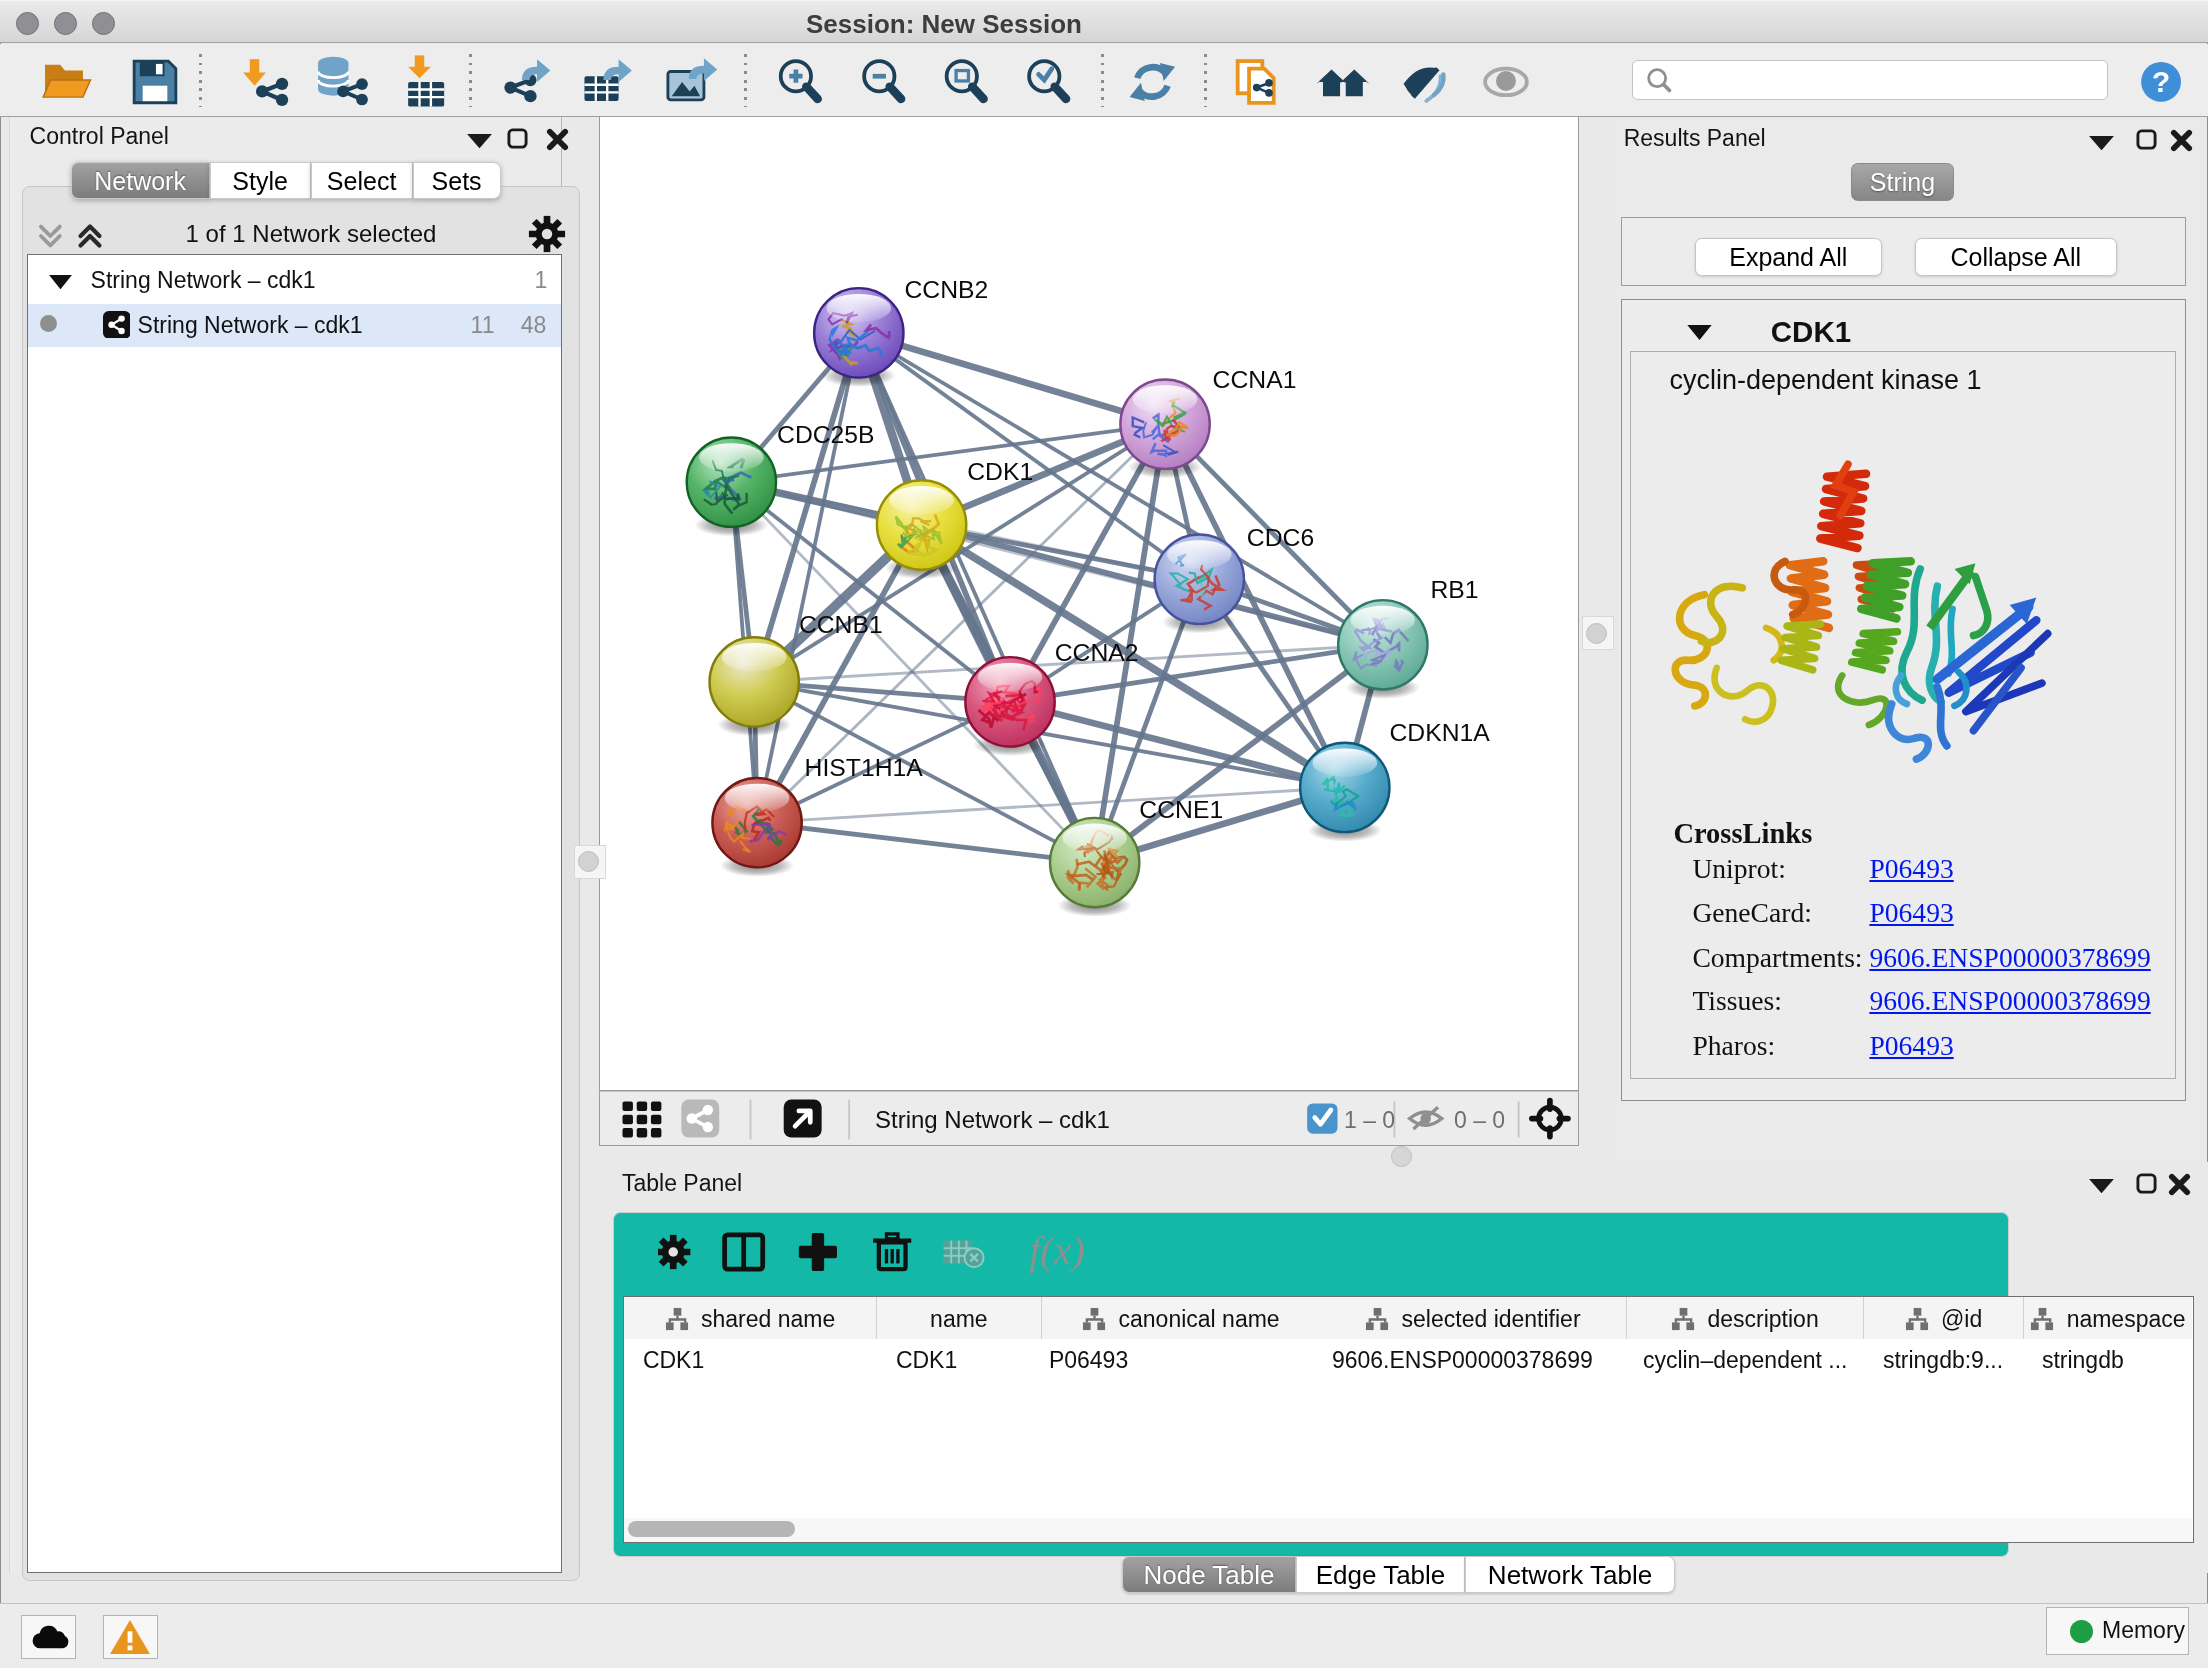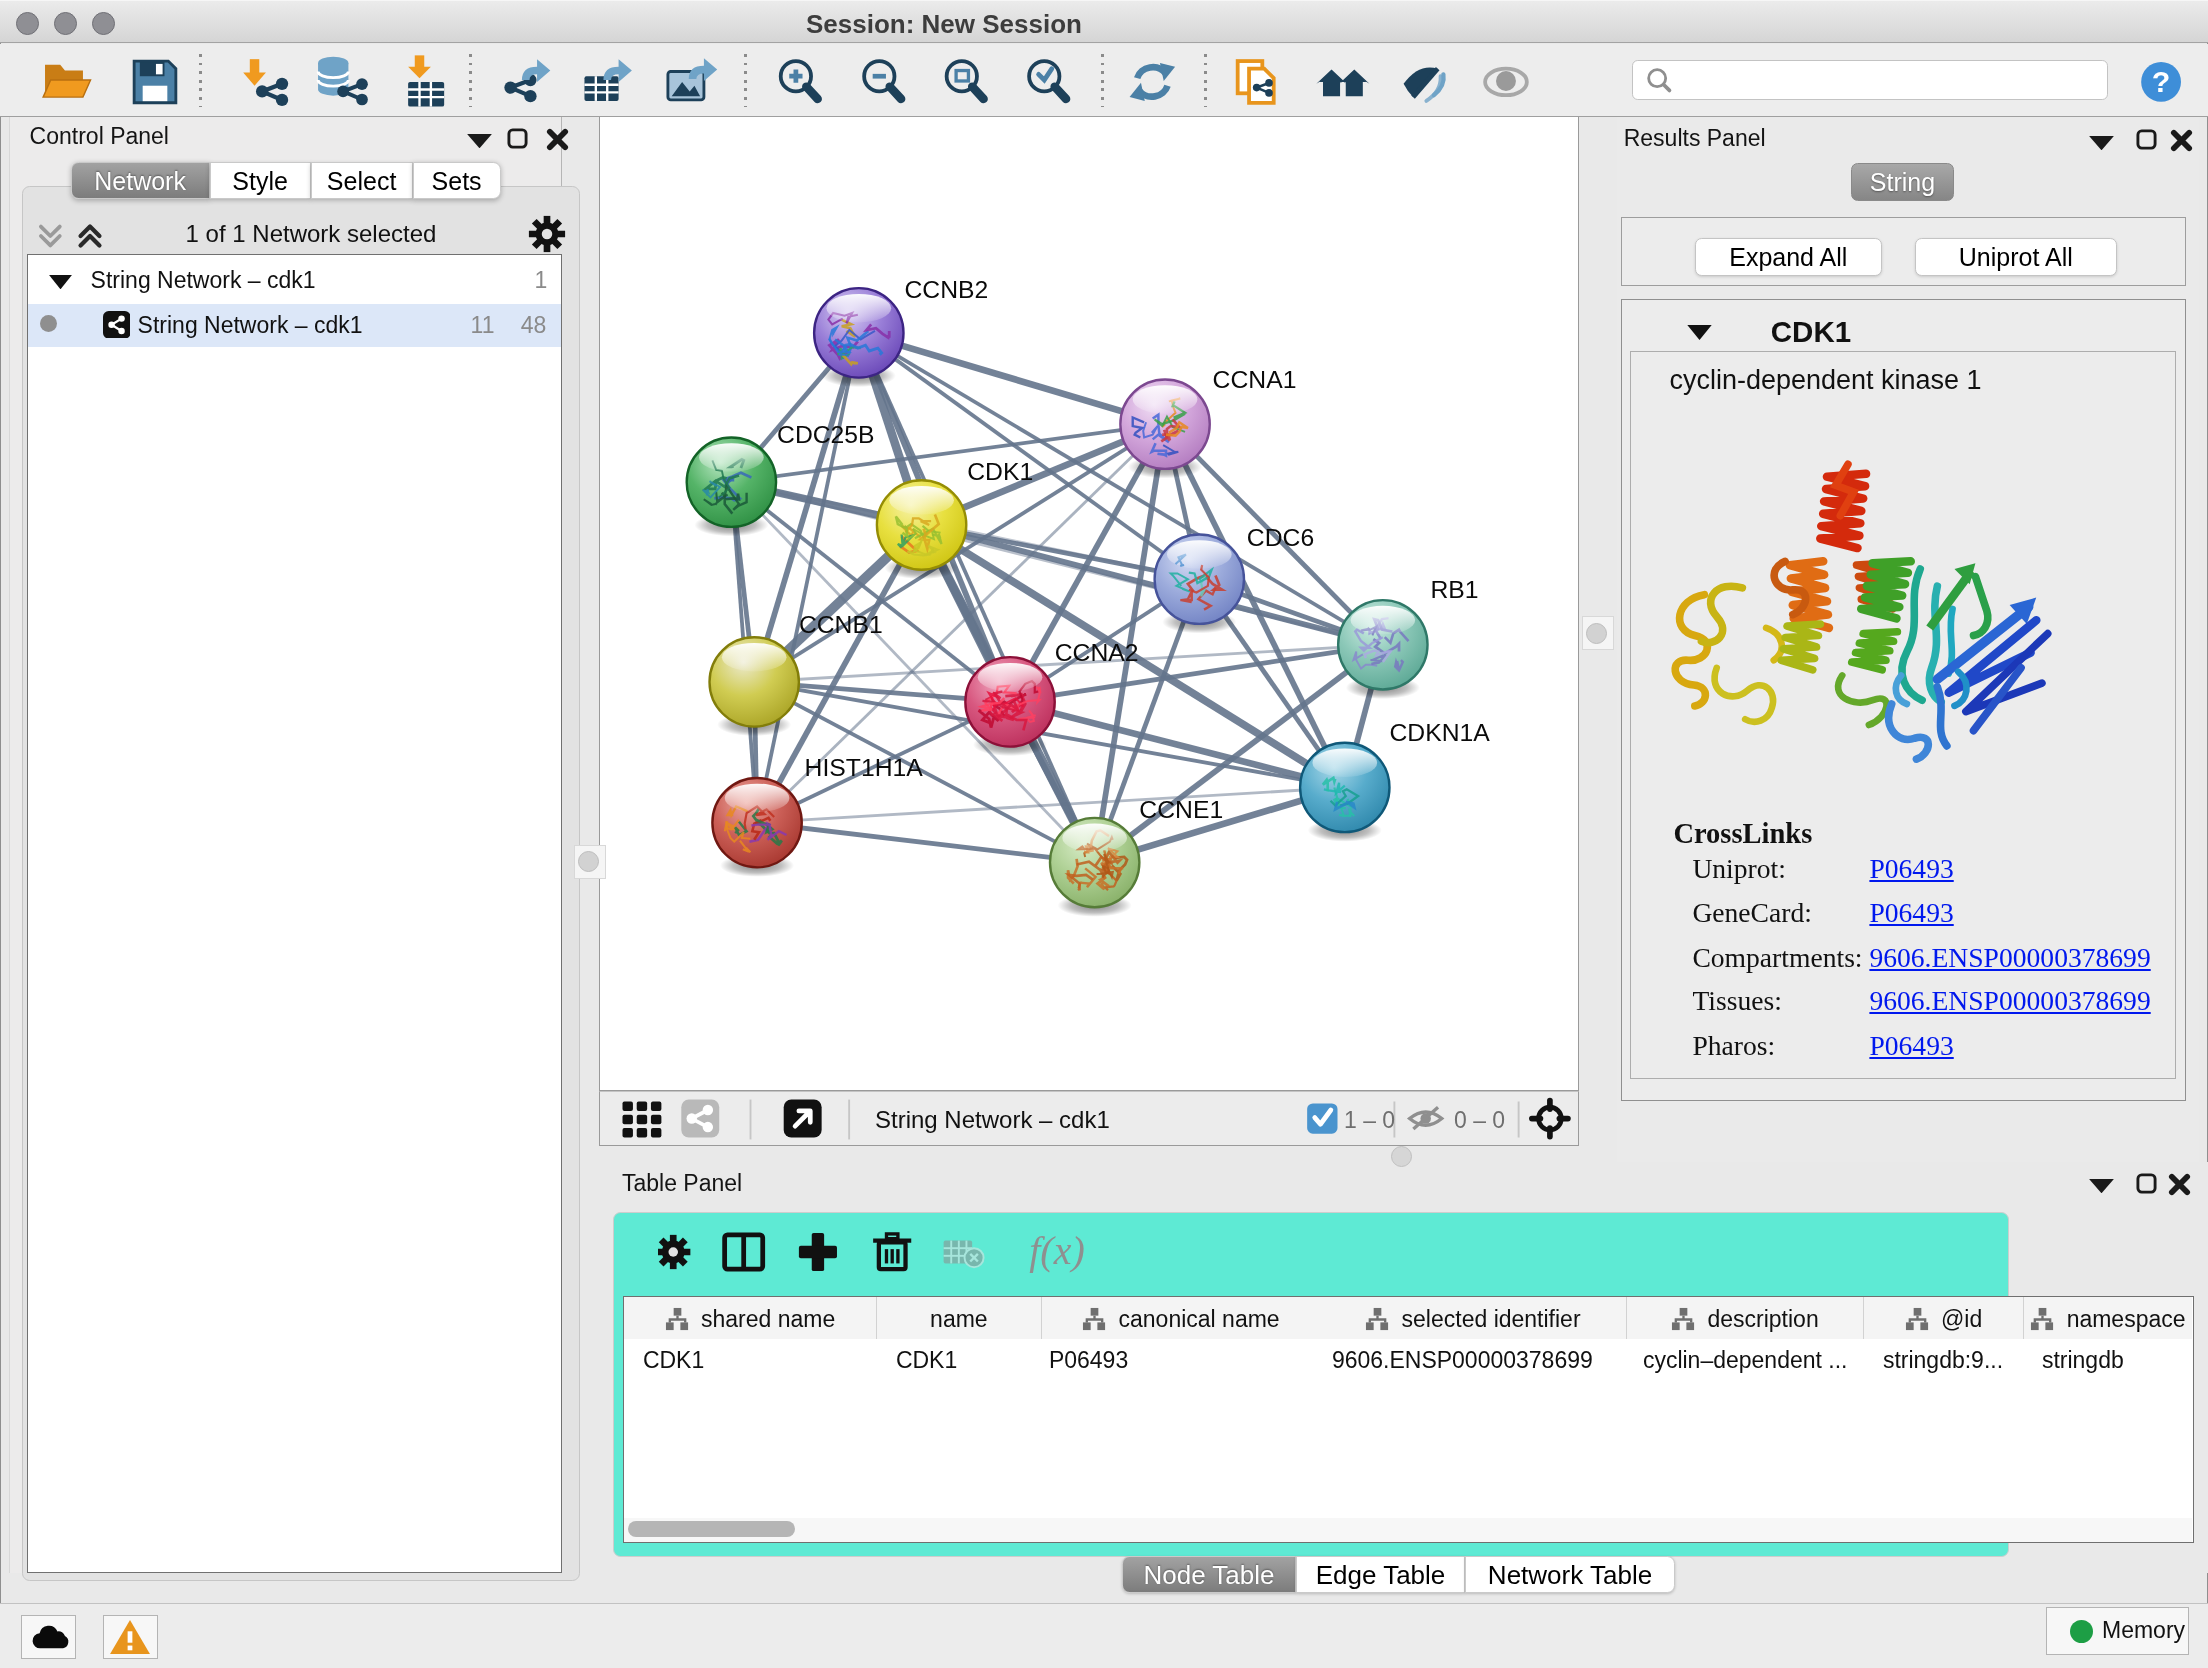--- a/index.html
+++ b/index.html
@@ -63,21 +63,21 @@
 #rp-sect { position:absolute; left:3.8px; top:182px; width:565px; height:802px;
   background:#ececec; border:1.4px solid #8f8f8f; }
 #rp-inner { position:absolute; left:8.6px; top:51px; width:546px; height:728px;
   background:#ececec; border:1.4px solid #adadad; }
 .serif { font-family:"Liberation Serif", serif; }
 .rlink { color:#0018ee; text-decoration:underline; }
 
 
 #tpanel { position:absolute; left:600px; top:1162px; width:1608px; height:411px; background:#e9e9e9; }
 #tp-box { position:absolute; left:13.3px; top:50px; width:1396px; height:345px;
-  background:#5eead4; border:1.4px solid #cdcdcd; border-radius:7.6px; }
+  background:#14b8a6; border:1.4px solid #cdcdcd; border-radius:7.6px; }
 #tp-table { position:absolute; left:8.6px; top:83px; width:1571px; height:247px;
   background:#fff; border:1.4px solid #6f6f6f; }
 .th { position:absolute; top:0; height:42px; background:#f4f4f4;
   border-right:1.4px solid #d2d2d2; font-size:23px; text-align:center; line-height:44px; }
 .td { position:absolute; top:42px; height:41px; font-size:23px; line-height:43px; }
 #tp-scroll { position:absolute; left:0px; bottom:0px; width:1568px; height:24px; background:#f7f7f7; }
 #tp-thumb { position:absolute; left:3.8px; top:2.9px; width:167px; height:16px; background:#b5b5b5; border-radius:8.6px; }
 .btab { height:37px; font-size:26px; text-align:center; line-height:37px;
   background:#fff; border:1px solid #cacaca; color:#000; box-shadow:0 1px 2.9px rgba(0,0,0,0.2); }
 .btab.sel { background:linear-gradient(#a2a2a2,#7c7c7c); color:#fff; text-shadow:0 -1px 1.9px rgba(0,0,0,0.4); }
@@ -681,21 +681,21 @@
     </svg>
     <svg style="position:absolute;left:519px;top:12.4px;" width="21" height="21" viewBox="0 0 22 22">
       <rect x="2" y="2" width="18" height="18" rx="4" fill="none" stroke="#1a1a1a" stroke-width="3"></rect>
     </svg>
     <svg style="position:absolute;left:553px;top:12.4px;" width="23" height="23" viewBox="0 0 24 24">
       <path d="M4,4 L20,20 M20,4 L4,20" stroke="#1a1a1a" stroke-width="6" stroke-linecap="round"></path>
     </svg>
   <div id="rp-stringtab">String</div>
   <div id="rp-inset1">
     <div class="rbtn" style="left:73px; width:187px;">Expand All</div>
-    <div class="rbtn" style="left:293px; width:202px;">Uniprot All</div>
+    <div class="rbtn" style="left:293px; width:202px;">Collapse All</div>
   </div>
   <div id="rp-sect">
     <div style="position:absolute; left:149px; top:15px; font-size:29.5px; font-weight:bold;">CDK1</div>
       <svg style="position:absolute;left:65px;top:25px;" width="25" height="15" viewBox="0 0 26 16">
         <polygon points="0,0 26,0 13,16" fill="#111"></polygon>
       </svg>
     <div id="rp-inner">
       <div style="position:absolute; left:38px; top:13.3px; font-size:27px;">cyclin-dependent kinase 1</div>
       <svg id="protsvg" width="409" height="320" viewBox="0 0 430 336" style="position:absolute;left:21px;top:95px;">
 <path d="M216,106 L177,96 L218,93 L178,83 L219,80 L180,70 L220,67 L181,57 L222,54 L183,44 L224,41 L184,31 L225,28" fill="none" stroke="#d42a0c" stroke-width="9" stroke-linejoin="round" stroke-linecap="round"></path>

